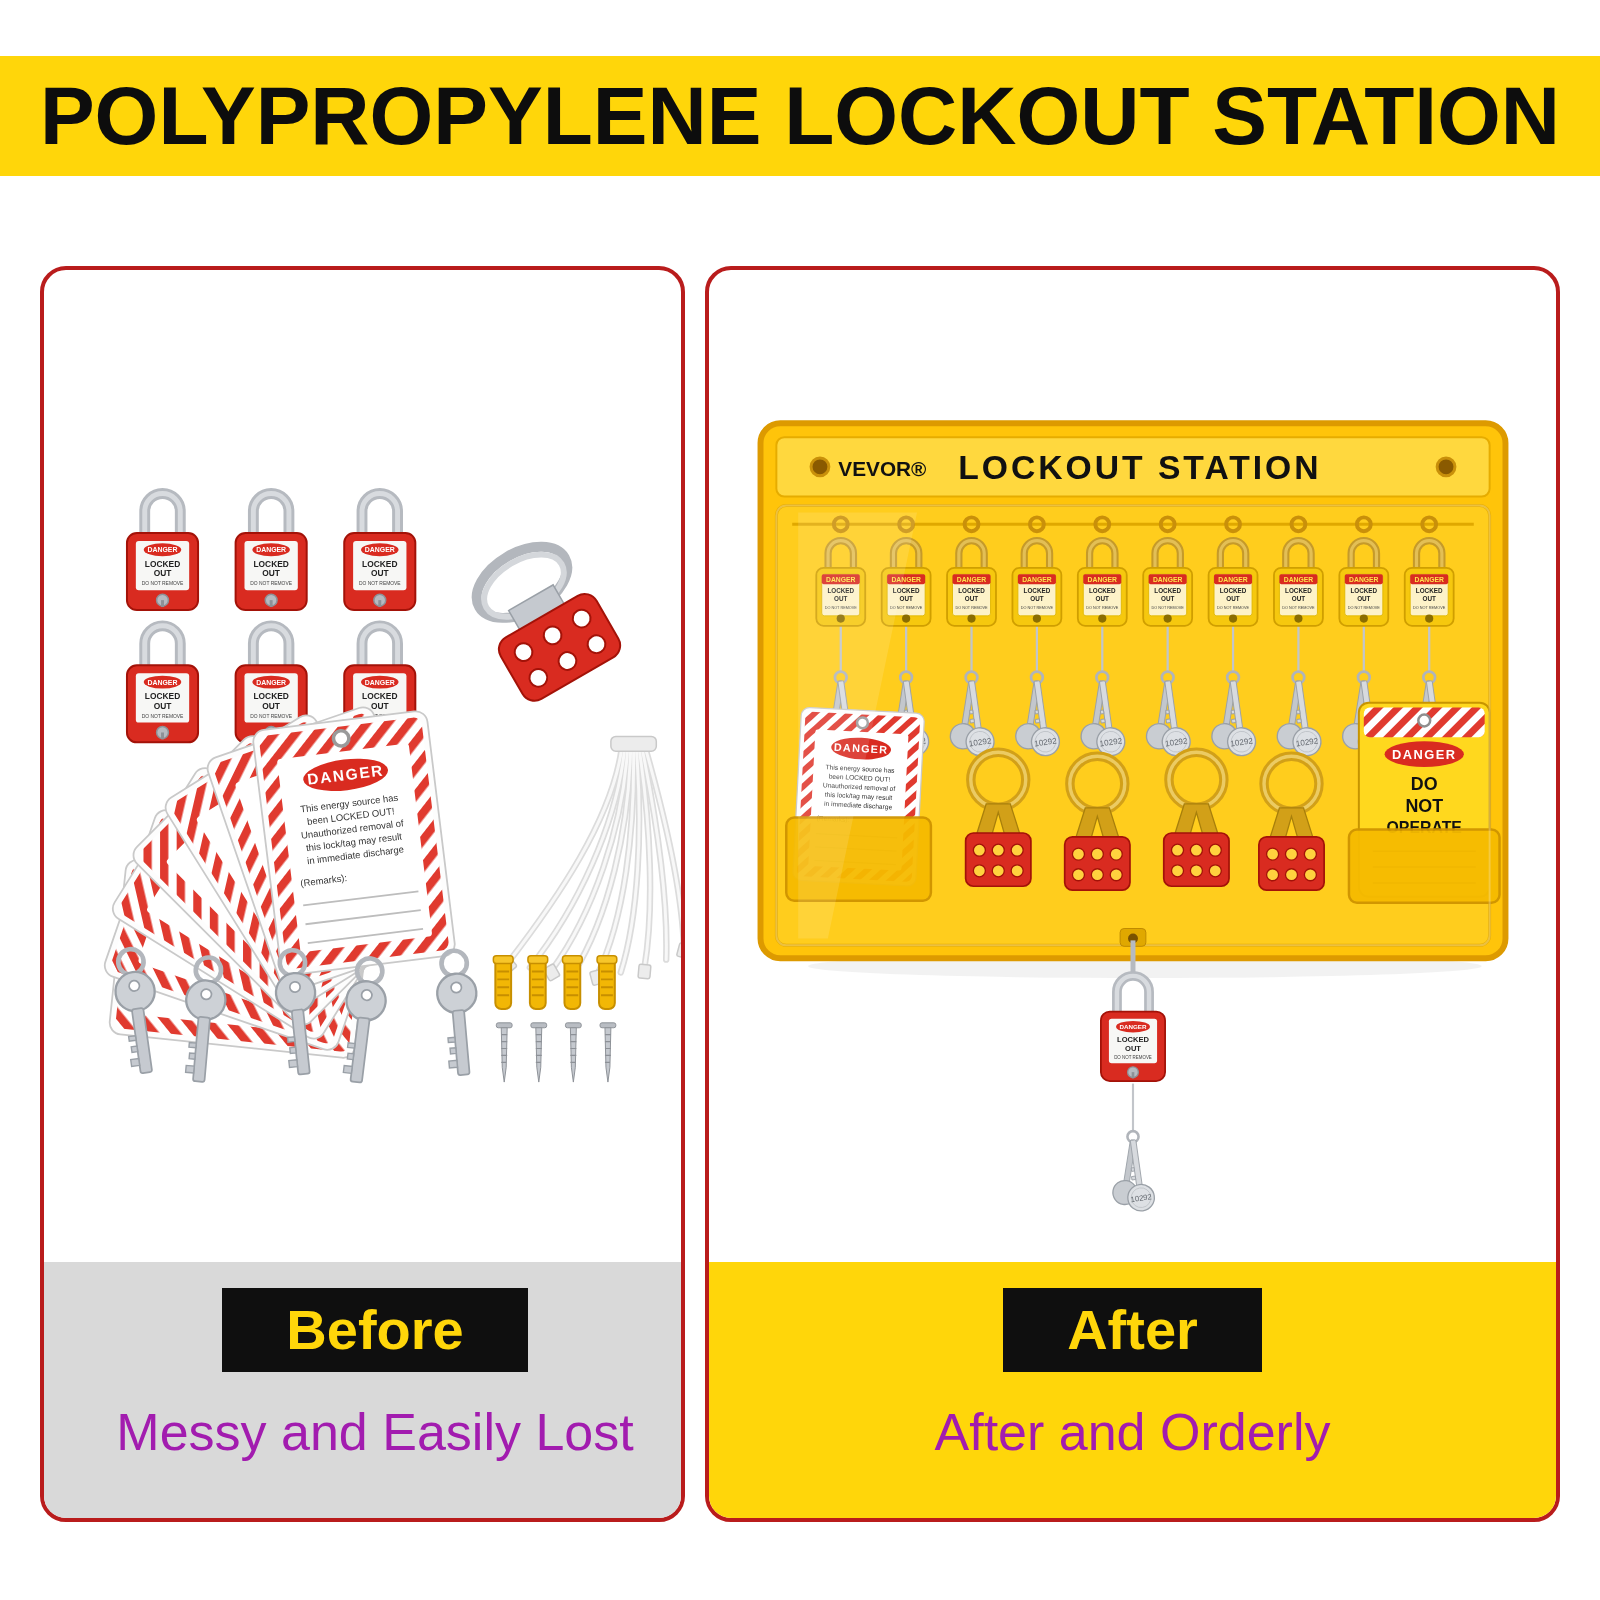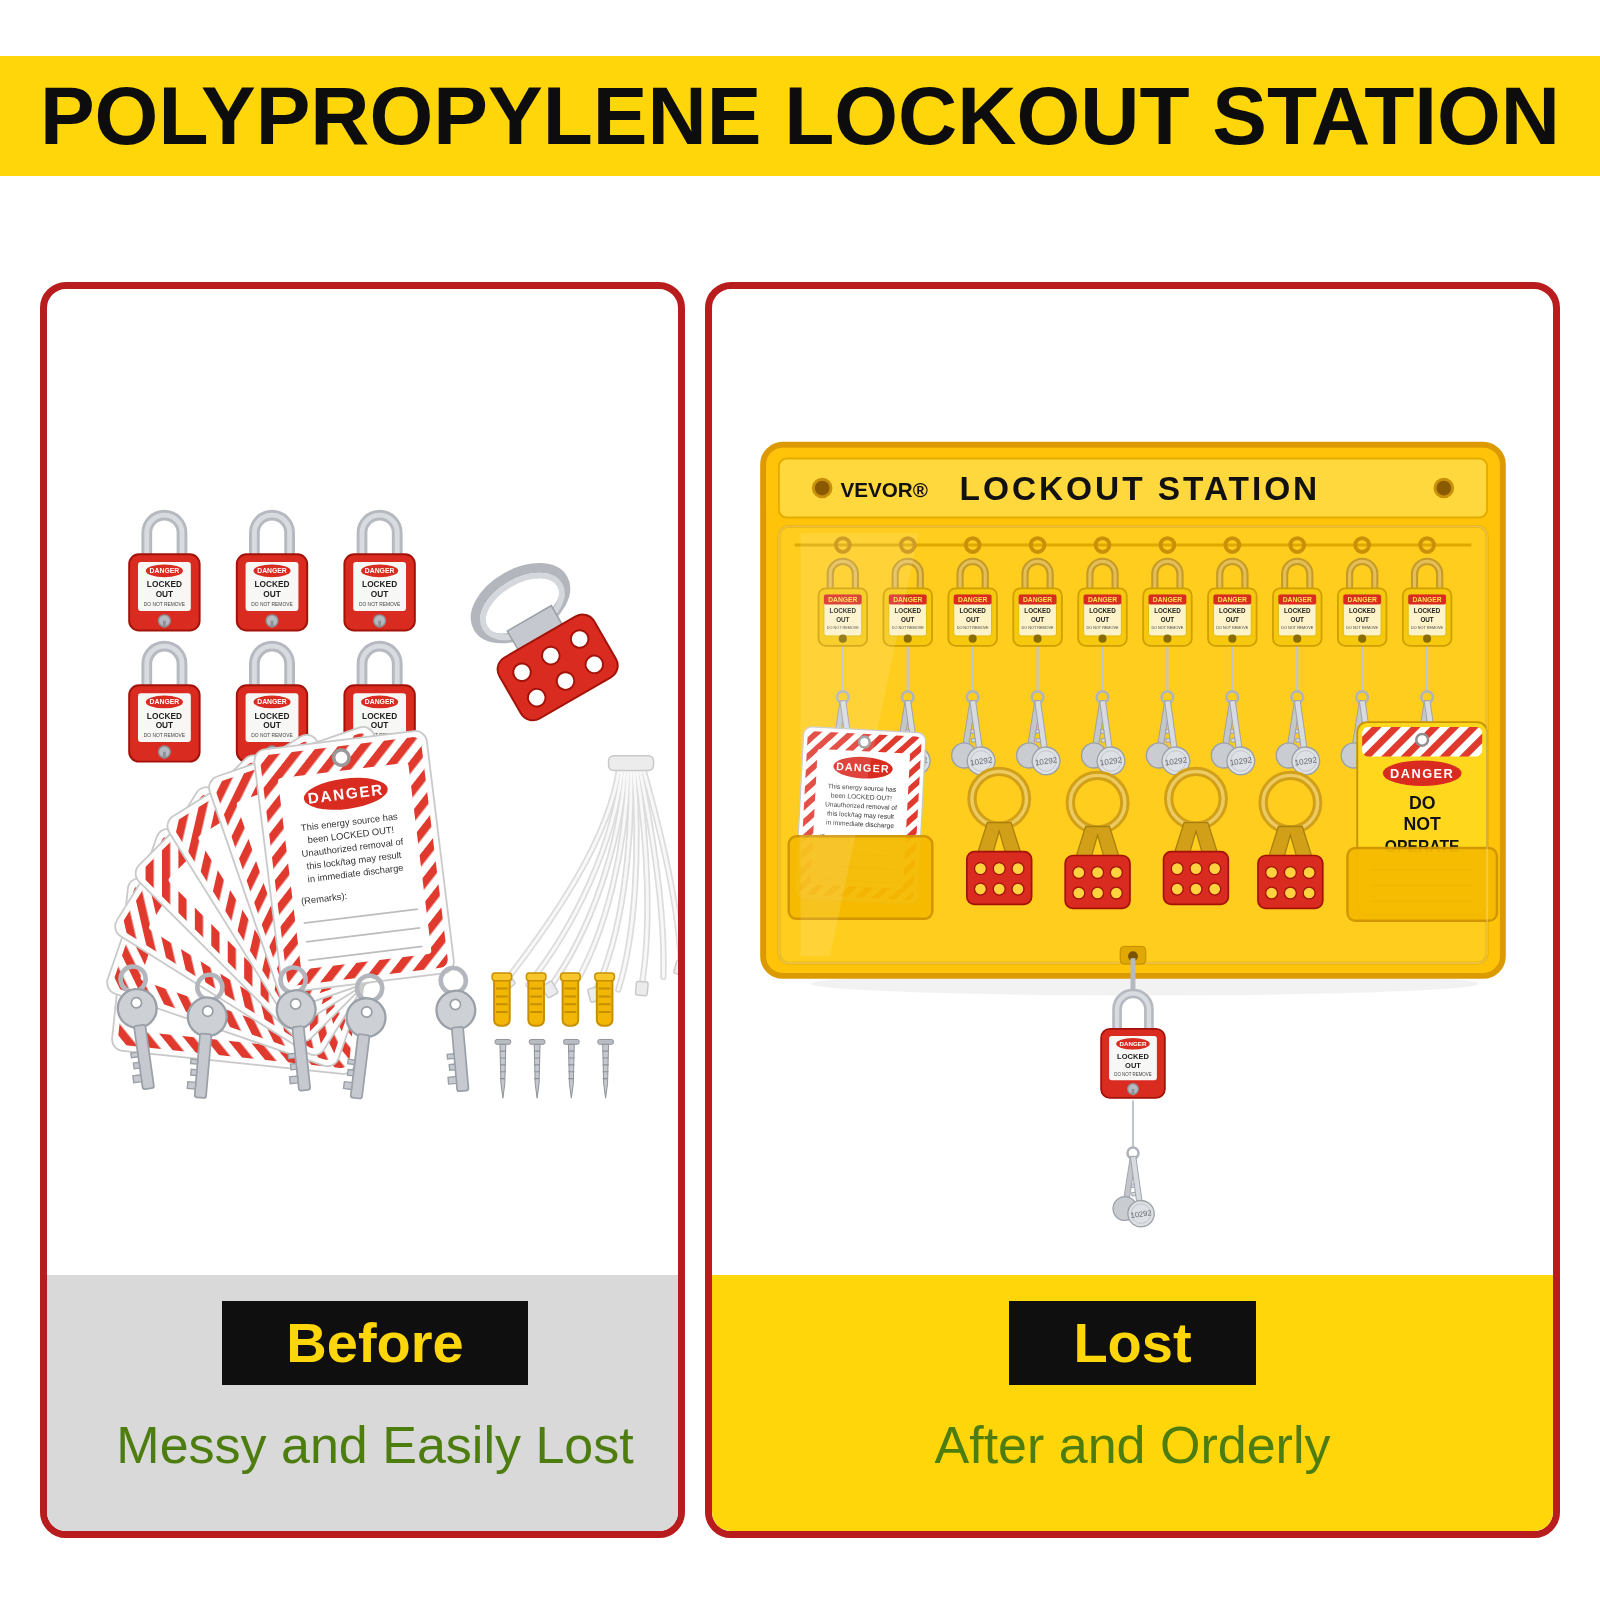--- a/index.html
+++ b/index.html
@@ -3,34 +3,34 @@
 <meta charset="utf-8">
 <style>
   * { margin:0; padding:0; box-sizing:border-box; }
   html,body { width:1600px; height:1600px; background:#ffffff; font-family:"Liberation Sans", sans-serif; }
   .page { position:relative; width:1600px; height:1600px; background:#fff; overflow:hidden;border-radius:22px; }
 
   .banner { position:absolute; top:56px; left:0; width:1600px; height:120px; background:#ffd60a;
             display:flex; align-items:center; justify-content:center; }
   .banner h1 { font-size:82px; font-weight:bold; color:#0d0d0d; white-space:nowrap; letter-spacing:0; }
 
-  .card { position:absolute; top:282px; height:1256px; background:#fff;
-          border:7px solid #b91c1c; border-radius:26px; overflow:hidden; }
+  .card { position:absolute; top:266px; height:1256px; background:#fff;
+          border:4px solid #b91c1c; border-radius:26px; overflow:hidden; }
   .card-before { left:40px;  width:645px; }
   .card-after  { left:705px; width:855px; }
 
   .art { position:absolute; top:0; left:0; width:100%; height:1000px; display:block; }
 
   .footer { position:absolute; left:0; bottom:0; width:100%; height:256px;
             display:flex; flex-direction:column; align-items:center; }
   .footer-gray   { background:#d9d9d9;padding-left:25px; }
   .footer-yellow { background:#ffd60a; }
   .badge { margin-top:26px; background:#0f0f0f; color:#ffd60a; font-weight:bold;
            font-size:56px; line-height:1; padding:14px 64px; }
-  .caption { margin-top:30px; font-size:52px; color:#4d7c0f; }
+  .caption { margin-top:30px; font-size:52px; color:#a21caf; }
 
   svg text { font-family:"Liberation Sans", sans-serif; }
   .tieA { stroke:#dcdcdc; stroke-width:6.5; fill:none; stroke-linecap:round; }
   .tieB { stroke:#f8f8f8; stroke-width:3;   fill:none; stroke-linecap:round; }
   .tieH { fill:#ececec; stroke:#c9c9c9; stroke-width:1.5; }
   .haspHole { fill:#ffd23e; stroke:#a31208; stroke-width:1.5; }
 </style>
 </head>
 <body>
 
@@ -331,18 +331,18 @@
       </g>
 
       <g>
         <line x1="428" y1="672" x2="428" y2="712" stroke="#b6bac0" stroke-width="5"></line>
         <use href="#sym-red-padlock" x="383" y="688" width="90" height="135"></use>
         <use href="#sym-keyset" x="409" y="816" width="38" height="148"></use>
       </g>
     </svg>
 
     <div class="footer footer-yellow">
-      <div class="badge">Lost</div>
+      <div class="badge">After</div>
       <div class="caption">After and Orderly</div>
     </div>
   </div>
 
 </div>
 
 </body></html>

